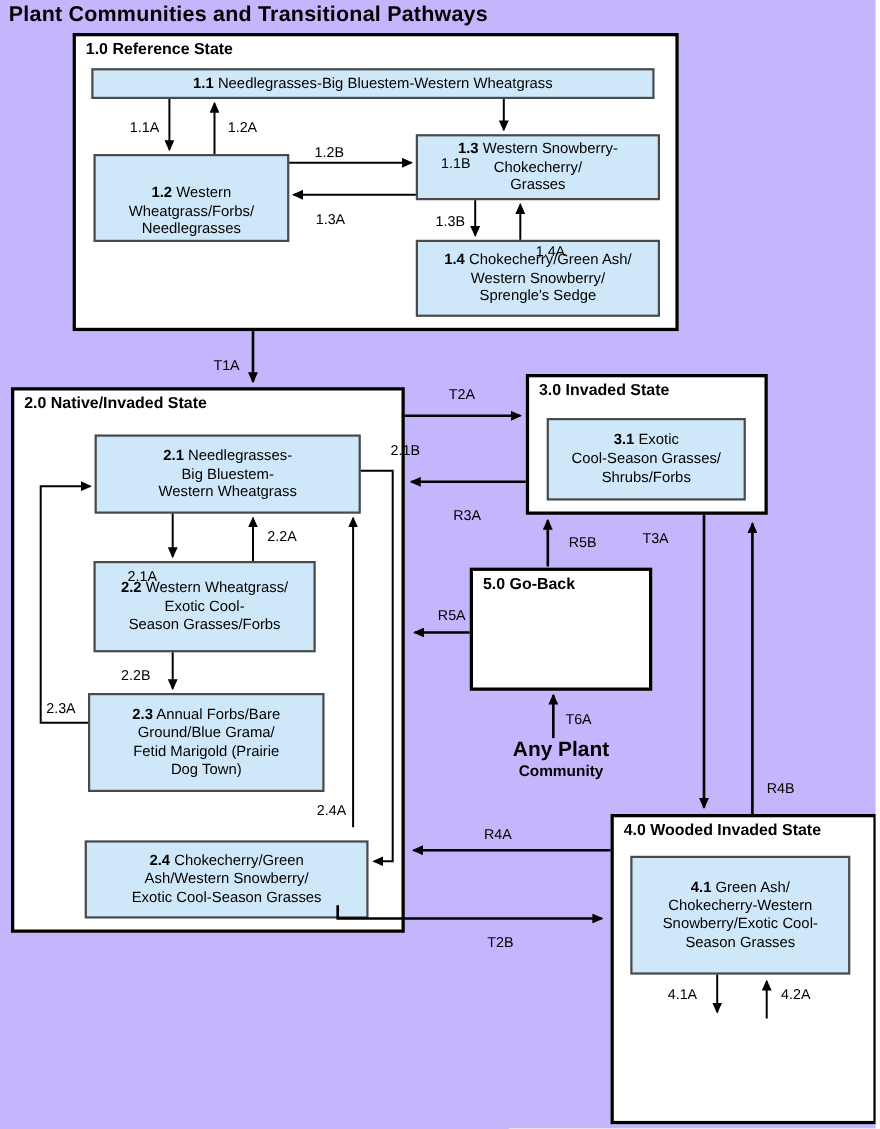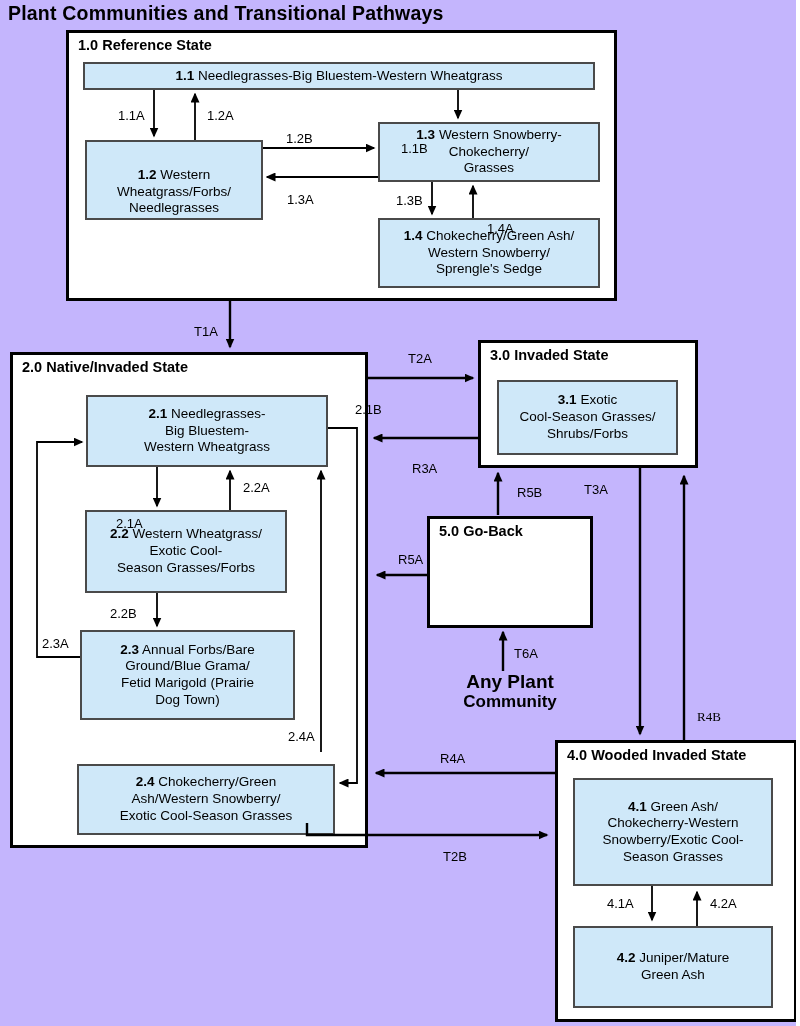--- a/index.html
+++ b/index.html
@@ -24,21 +24,21 @@
     background:var(--community-fill,#cfe8f9);
     border:2px solid var(--community-border,#4a4a4a);
     display:flex; align-items:center; justify-content:center;
     text-align:center; font-size:13.5px; line-height:1.24; padding:1px 16px;
   }
   .ctext { white-space:pre-line; }
   .ctext b { font-weight:bold; }
   .plabel { position:absolute; font-size:13px; white-space:nowrap; }
   .anyplant { position:absolute; left:450px; top:672px; width:120px; text-align:center; }
   .anyplant .l1 { font-size:19px; font-weight:bold; line-height:1.1; }
-  .anyplant .l2 { font-size:17px; font-weight:bold; line-height:1.1; }
+  .anyplant .l2 { font-size:14px; font-weight:bold; line-height:1.1; }
   svg.overlay { position:absolute; left:0; top:0; pointer-events:none; }
   svg.overlay path { stroke:var(--arrow-color,#000); fill:none; }
   svg.overlay path.minor { stroke-width:1.8; }
   svg.overlay path.major { stroke-width:2.4; }
   #ah path { fill:var(--arrow-color,#000); stroke:none; }
 </style>
 </head>
 <body>
 
 <div class="canvas">
@@ -115,24 +115,20 @@
     </div>
 
 
   <div class="community" style="left:573px;top:778px;width:200px;height:108px;">
       <div class="ctext"><b>4.1</b> <span>Green Ash/
 Chokecherry-Western
 Snowberry/Exotic Cool-
 Season Grasses</span></div>
     </div>
 
-  <div class="community" style="left:573px;top:926px;width:200px;height:82px;">
-      <div class="ctext"><b>4.2</b> <span>Juniper/Mature
-Green Ash</span></div>
-    </div>
 
   <svg class="overlay" width="800" height="1026" viewBox="0 0 800 1026">
     <defs>
       <marker id="ah" markerWidth="10" markerHeight="9" refX="8.5" refY="4.5" orient="auto" markerUnits="userSpaceOnUse">
         <path d="M0,0 L10,4.5 L0,9 Z"></path>
       </marker>
     </defs>
     <path class="minor" d="M154,90 L154,136" marker-end="url(#ah)"></path>
     <path class="minor" d="M195,140 L195,94" marker-end="url(#ah)"></path>
     <path class="minor" d="M458,90 L458,118" marker-end="url(#ah)"></path>
@@ -173,21 +169,21 @@
   <span class="plabel" style="left:116px;top:480px;margin-top:36px;">2.1A</span>
   <span class="plabel" style="left:243px;top:480px;">2.2A</span>
   <span class="plabel" style="left:110px;top:606px;">2.2B</span>
   <span class="plabel" style="left:42px;top:636px;">2.3A</span>
   <span class="plabel" style="left:288px;top:729px;">2.4A</span>
   <span class="plabel" style="left:412px;top:461px;">R3A</span>
   <span class="plabel" style="left:517px;top:485px;">R5B</span>
   <span class="plabel" style="left:584px;top:482px;">T3A</span>
   <span class="plabel" style="left:383px;top:552px;margin-left:15px;">R5A</span>
   <span class="plabel" style="left:514px;top:646px;">T6A</span>
-  <span class="plabel" style="left:697px;top:709px;font-family:Liberation Serif, serif;">R4B</span>
+  <span class="plabel" style="left:697px;top:709px;">R4B</span>
   <span class="plabel" style="left:440px;top:751px;">R4A</span>
   <span class="plabel" style="left:443px;top:849px;">T2B</span>
   <span class="plabel" style="left:607px;top:896px;">4.1A</span>
   <span class="plabel" style="left:710px;top:896px;">4.2A</span>
 
   <div class="anyplant">
     <div class="l1">Any Plant</div>
     <div class="l2">Community</div>
   </div>
 

